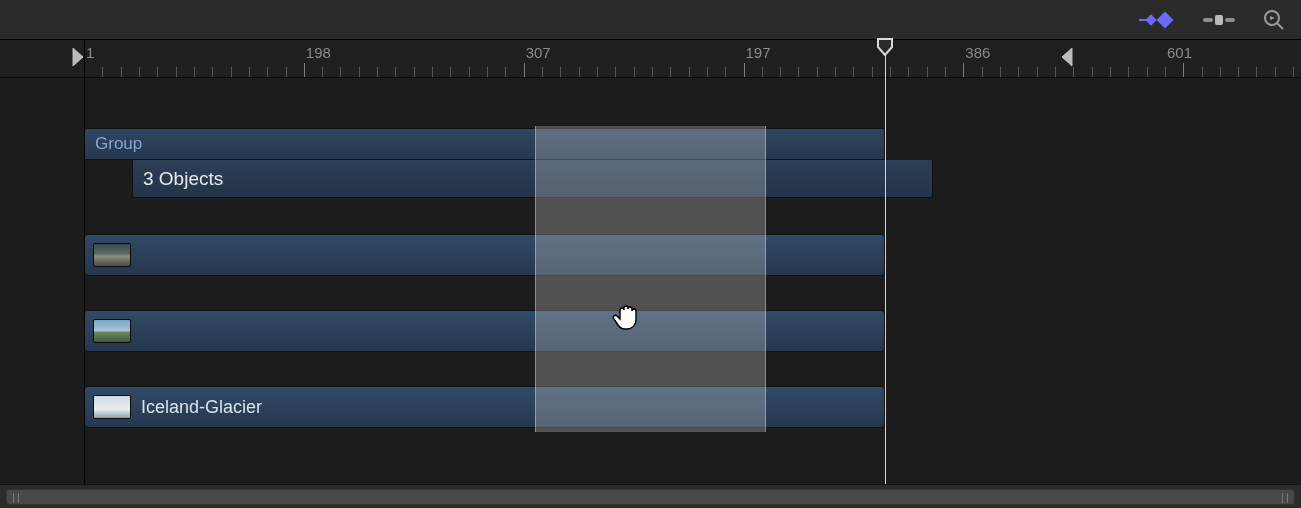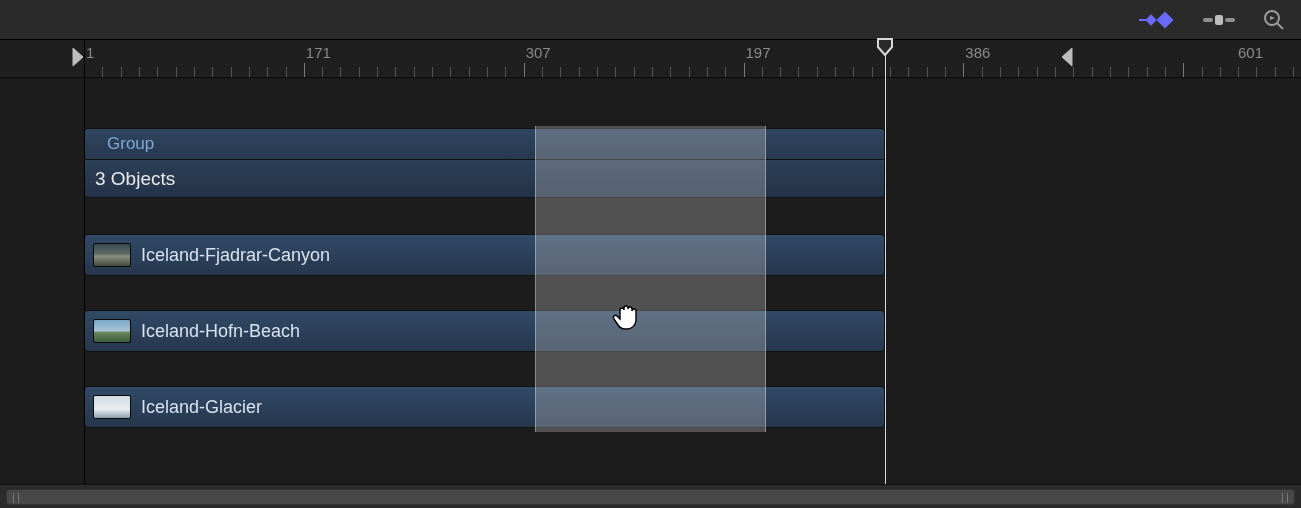--- a/index.html
+++ b/index.html
@@ -76,36 +76,37 @@
     height: 398px;
   }
   .group-header {
     position: absolute;
     height: 32px;
     background: linear-gradient(#2f4560, #27384e);
     border: 1px solid #111;
     border-radius: 3px 3px 0 0;
     display:flex;
     align-items:center;
-    padding-left:22px;
+    padding-left:10px;
     color:#7fa8d8;
     font-size:17px;
   }
   .group-sub {
     position: absolute;
     height: 38px;
     background: linear-gradient(#2c3f57, #233349);
     border: 1px solid #111;
     border-top: none;
     border-radius: 0 0 3px 3px;
     display:flex;
     align-items:center;
     padding-left:10px;
     color:#e8e8e8;
     font-size:19px;
+    margin-left:48px;
   }
   .clip {
     position: absolute;
     height: 42px;
     background: linear-gradient(#314a67, #26374d);
     border: 1px solid #111;
     border-radius: 4px;
     display:flex;
     align-items:center;
     padding-left:8px;
@@ -256,25 +257,25 @@
     <div class="tick-minor" style="left: 1146.56px;"></div>
     <div class="tick-minor" style="left: 1164.88px;"></div>
     <div class="tick-major" style="left: 1183.2px;"></div>
     <div class="tick-minor" style="left: 1201.52px;"></div>
     <div class="tick-minor" style="left: 1219.84px;"></div>
     <div class="tick-minor" style="left: 1238.16px;"></div>
     <div class="tick-minor" style="left: 1256.48px;"></div>
     <div class="tick-minor" style="left: 1274.8px;"></div>
     <div class="tick-minor" style="left: 1293.12px;"></div>
     <span class="tick-label" style="left: 84px;">1</span>
-    <span class="tick-label" style="left: 303.84px;">171</span>
+    <span class="tick-label" style="left: 303.84px;">198</span>
     <span class="tick-label" style="left: 523.68px;">307</span>
     <span class="tick-label" style="left: 743.52px;">197</span>
     <span class="tick-label" style="left: 963.36px;">386</span>
-    <span class="tick-label" style="left: 1236px;">601</span>
+    <span class="tick-label" style="left: 1165px;">601</span>
     <span class="in-marker" style="left: 71px;"><svg width="14" height="22">
         <path d="M2 2 V20 M2 2 L12 11 L2 20" fill="#bcbcbc" stroke="#bcbcbc" stroke-width="1"></path>
       </svg></span>
     <span class="out-marker" style="left: 1060.46px;"><svg width="14" height="22">
         <path d="M12 2 V20 M12 2 L2 11 L12 20" fill="#bcbcbc" stroke="#bcbcbc" stroke-width="1"></path>
       </svg></span>
   </div>
 
 <div class="left-edge" id="left-edge" style="left: 84px;"></div>
 
@@ -301,22 +302,20 @@
 </div>
 
 <div class="group-header" style="left: 84px; width: 800.584px; top: 128px;">
     <span>Group</span>
   </div>
 <div class="group-sub" style="left: 84px; width: 800.584px; top: 160px;">
     <span>3 Objects</span>
   </div>
 <div class="clip" style="left: 84px; width: 800.584px; top: 234px;">
     <div class="thumb" style="background:linear-gradient(180deg,#3a4a52 0%,#5c6b62 45%,#8d8f80 55%,#454b3e 100%)"></div>
-    <span>Iceland-Fjadrar-Canyon</span>
   </div>
 <div class="clip" style="left: 84px; width: 800.584px; top: 310px;">
     <div class="thumb" style="background:linear-gradient(180deg,#7aa7c8 0%,#a9c6d8 50%,#6a8a5e 55%,#3e5a3a 100%)"></div>
-    <span>Iceland-Hofn-Beach</span>
   </div>
 <div class="clip" style="left: 84px; width: 800.584px; top: 386px;">
     <div class="thumb" style="background:linear-gradient(180deg,#cfdbe2 0%,#e8eef2 60%,#8aa0ae 100%)"></div>
     <span>Iceland-Glacier</span>
   </div>
 
 </body></html>

